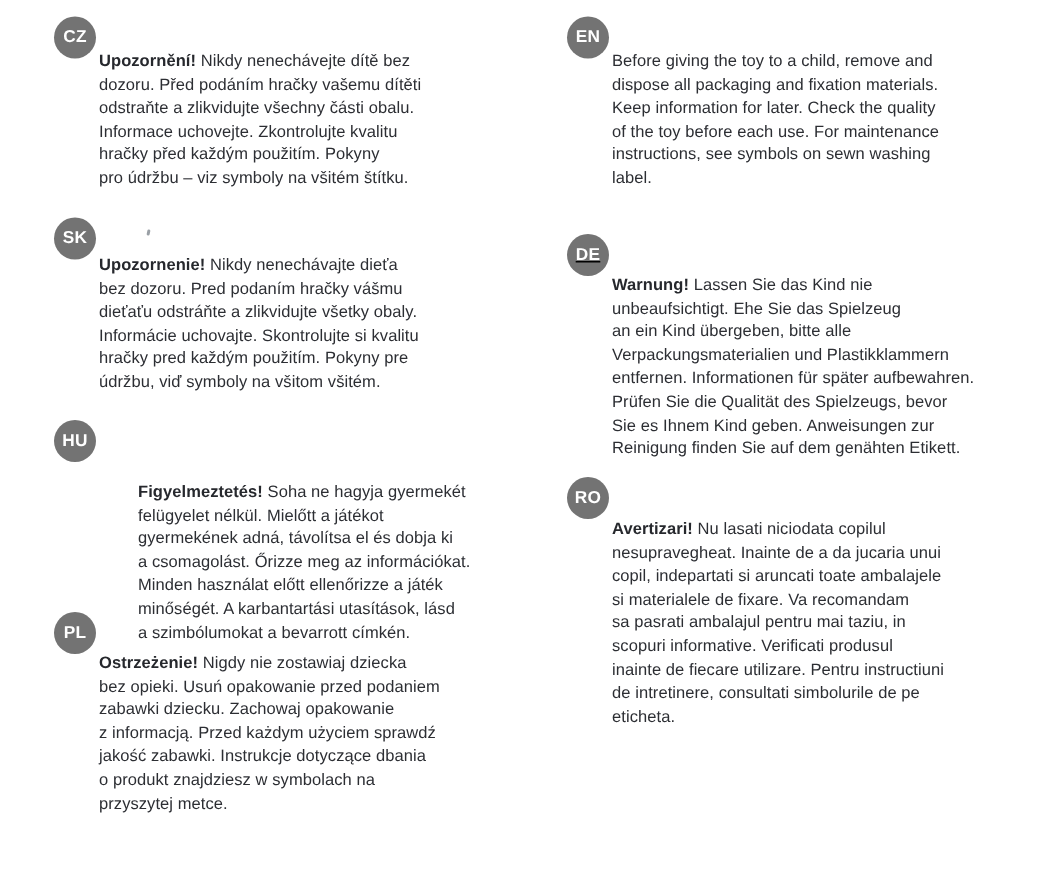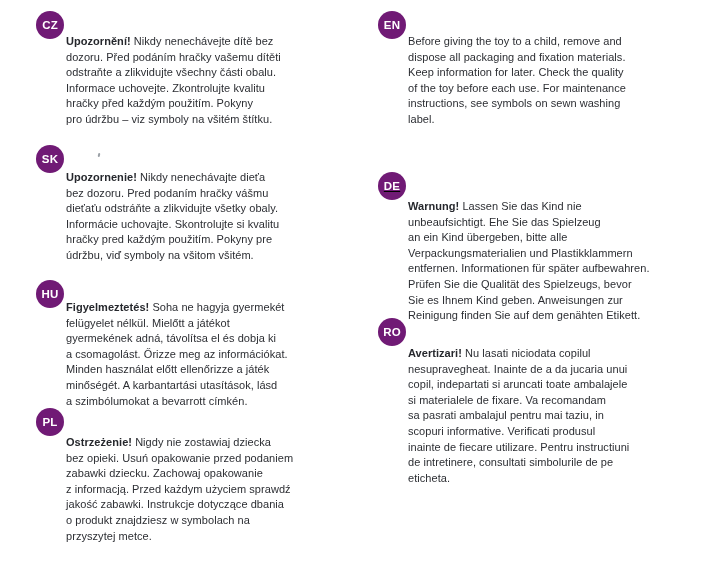--- a/index.html
+++ b/index.html
@@ -5,21 +5,21 @@
   html,body{margin:0;padding:0;}
   body{
     width:709px;height:582px;position:relative;overflow:hidden;
     background:#ffffff;
     font-family:"Liberation Sans","DejaVu Sans",sans-serif;
     -webkit-font-smoothing:antialiased;
   }
   .warn-section{position:absolute;}
   .badge{
     width:28px;height:28px;border-radius:50%;
-    background:#701a75;color:#ffffff;
+    background:#737373;color:#ffffff;
     display:flex;align-items:center;justify-content:center;
     font-size:11.5px;font-weight:bold;letter-spacing:.2px;
     box-sizing:border-box;
   }
   .warn-text{
     position:absolute;left:30px;
     font-size:11px;line-height:15.6px;color:#2c2e33;
     white-space:nowrap;letter-spacing:.05px;
   }
   .warn-text strong{font-weight:bold;color:#26282d;}
@@ -53,21 +53,21 @@
     <div class="line">bez dozoru. Pred podaním hračky vášmu</div>
     <div class="line">dieťaťu odstráňte a zlikvidujte všetky obaly.</div>
     <div class="line">Informácie uchovajte. Skontrolujte si kvalitu</div>
     <div class="line">hračky pred každým použitím. Pokyny pre</div>
     <div class="line">údržbu, viď symboly na všitom všitém.</div>
   </div>
 </div>
 
 <div class="warn-section" style="left:36px;top:280px;">
   <div class="badge">HU</div>
-  <div class="warn-text" style="top:20px;">
+  <div class="warn-text" style="top:41px;margin-left:26px;">
     <div class="line"><strong>Figyelmeztetés!</strong> <span>Soha ne hagyja gyermekét</span></div>
     <div class="line">felügyelet nélkül. Mielőtt a játékot</div>
     <div class="line">gyermekének adná, távolítsa el és dobja ki</div>
     <div class="line">a csomagolást. Őrizze meg az információkat.</div>
     <div class="line">Minden használat előtt ellenőrizze a játék</div>
     <div class="line">minőségét. A karbantartási utasítások, lásd</div>
     <div class="line">a szimbólumokat a bevarrott címkén.</div>
   </div>
 </div>
 
@@ -89,21 +89,21 @@
   <div class="warn-text" style="top:23px;">
     <div class="line">Before giving the toy to a child, remove and</div>
     <div class="line">dispose all packaging and fixation materials.</div>
     <div class="line">Keep information for later. Check the quality</div>
     <div class="line">of the toy before each use. For maintenance</div>
     <div class="line">instructions, see symbols on sewn washing</div>
     <div class="line">label.</div>
   </div>
 </div>
 
-<div class="warn-section" style="left:378px;top:172px;text-decoration:underline;">
+<div class="warn-section" style="left:378px;top:156px;text-decoration:underline;">
   <div class="badge">DE</div>
   <div class="warn-text" style="top:27px;">
     <div class="line"><strong>Warnung!</strong> <span>Lassen Sie das Kind nie</span></div>
     <div class="line">unbeaufsichtigt. Ehe Sie das Spielzeug</div>
     <div class="line">an ein Kind übergeben, bitte alle</div>
     <div class="line">Verpackungsmaterialien und Plastikklammern</div>
     <div class="line">entfernen. Informationen für später aufbewahren.</div>
     <div class="line">Prüfen Sie die Qualität des Spielzeugs, bevor</div>
     <div class="line">Sie es Ihnem Kind geben. Anweisungen zur</div>
     <div class="line">Reinigung finden Sie auf dem genähten Etikett.</div>

